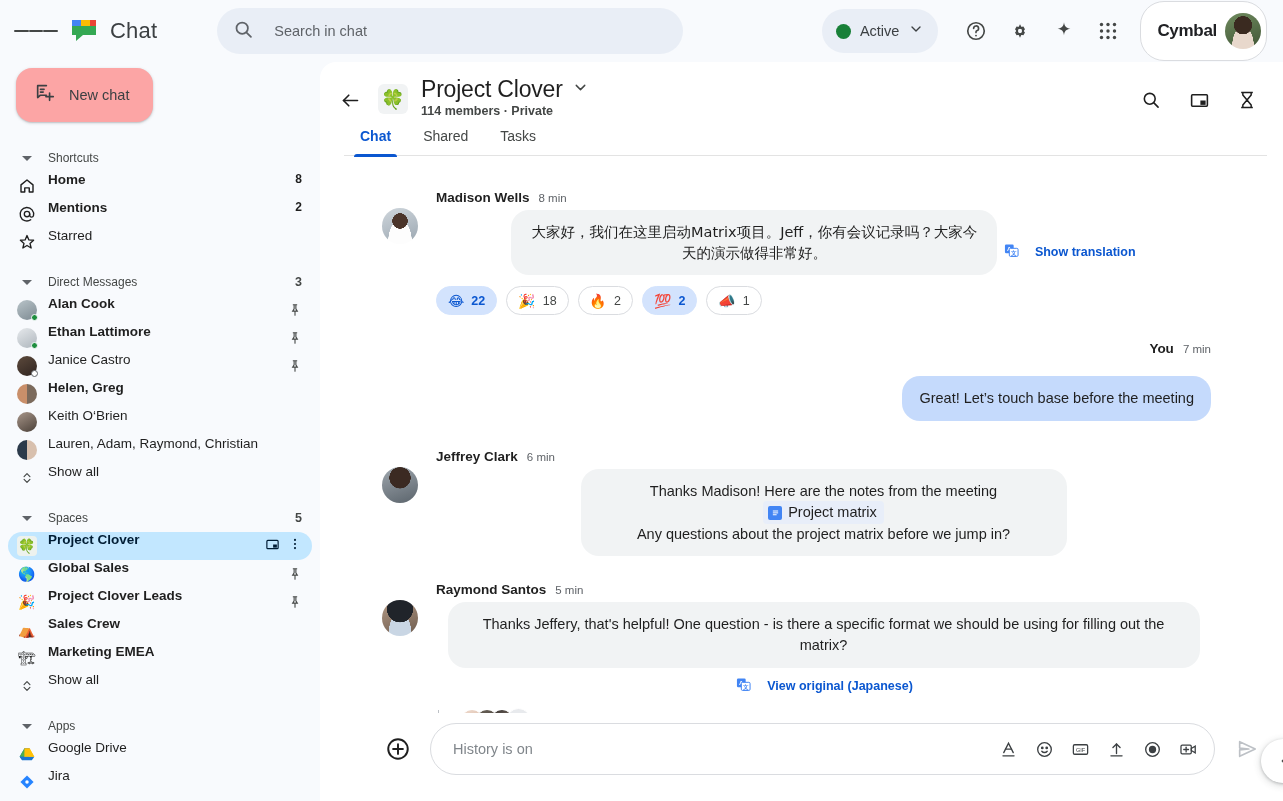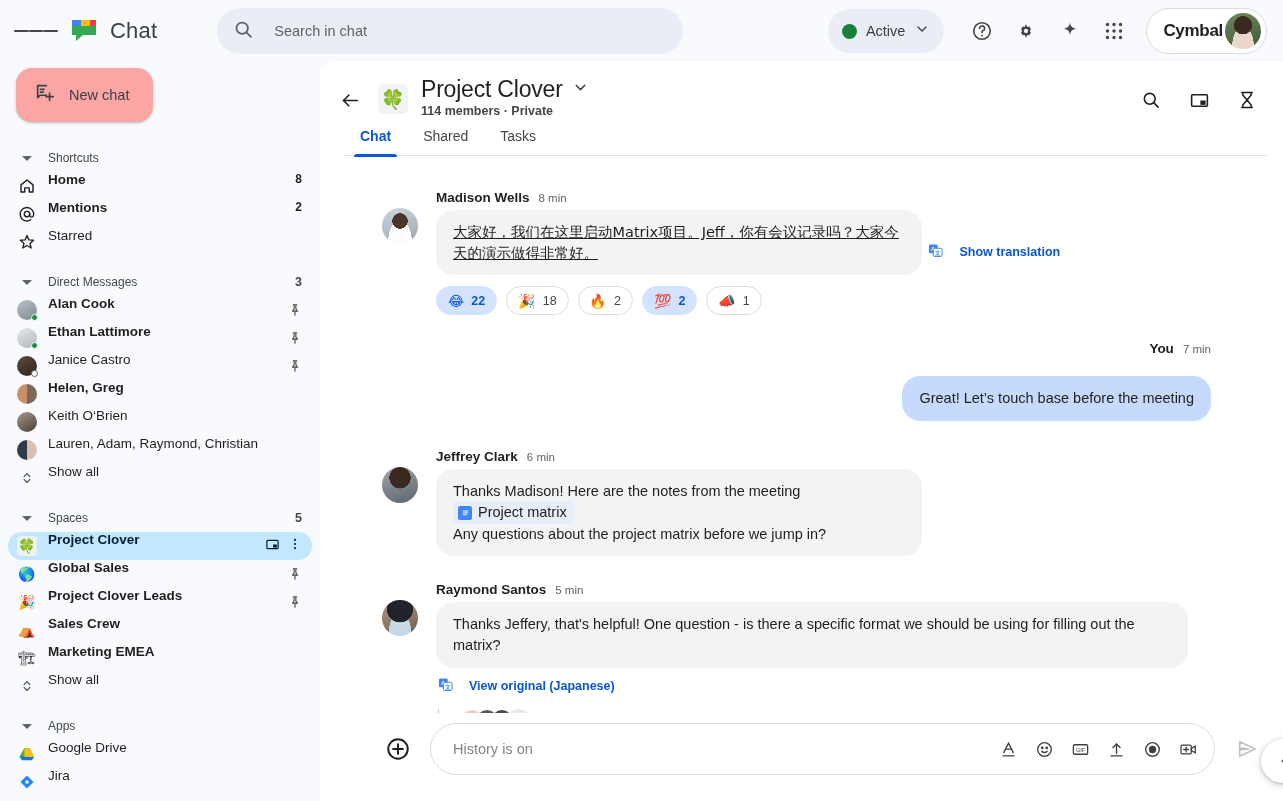--- a/index.html
+++ b/index.html
@@ -22,21 +22,21 @@
 
   .search-wrap { margin-left: 60px; flex: 0 0 466px; height: 46px; background: #e9eef6; border-radius: 24px; display: flex; align-items: center; padding: 0 16px; cursor: text; }
   .search-input { border: none; outline: none; background: transparent; font-size: 14.5px; color: #3c4043; width: 100%; margin-left: 20px; font-family: inherit; }
   .search-input::placeholder { color: #5f6368; }
 
   .topbar-right { margin-left: auto; display: flex; align-items: center; gap: 4px; }
   .status-pill { display: flex; align-items: center; gap: 9px; height: 44px; padding: 0 14px 0 14px; background: #e9eef6; border-radius: 22px; cursor: pointer; margin-right: 14px; }
   .status-dot { width: 15px; height: 15px; border-radius: 50%; background: #188038; flex: 0 0 auto; }
   .status-label { font-size: 14.5px; color: #3c4043; }
   .icon-btn { width: 40px; height: 40px; border-radius: 50%; display: flex; align-items: center; justify-content: center; cursor: pointer; color: #444746; }
-  .account-chip { display: flex; align-items: center; gap: 2px; height: 46px; border: 1px solid #dadce0; border-radius: 24px; padding: 0 5px 0 16px; margin-left: 8px; cursor: pointer; background: #fff; }
+  .account-chip { display: flex; align-items: center; gap: 8px; height: 60px; border: 1px solid #dadce0; border-radius: 24px; padding: 0 5px 0 16px; margin-left: 8px; cursor: pointer; background: #fff; }
   .account-name { font-size: 17px; font-weight: bold; color: #202124; letter-spacing: -.3px; }
   .avatar { border-radius: 50%; background-size: cover; background-position: center; flex: 0 0 auto; }
 
   
   .body-row { flex: 1 1 auto; display: flex; min-height: 0; }
 
   
   .sidebar { width: 320px; flex: 0 0 320px; background: #f8fafd; padding: 0 8px 0 8px; overflow: hidden; }
   .newchat { display: inline-flex; align-items: center; gap: 13px; height: 54px; margin: 6px 1px 10px 8px; padding: 0 24px 0 18px; background: #fca5a5; border-radius: 16px; box-shadow: 0 1px 3px rgba(60,64,67,.25), 0 1px 1px rgba(60,64,67,.1); cursor: pointer; }
   .newchat-label { font-size: 14.5px; color: #3c4043; }
@@ -76,27 +76,27 @@
 
   .tabs { display: flex; gap: 0; margin: 8px 0 0 12px; border-bottom: 1px solid #e3e3e3; position: relative; }
   .tab { padding: 0 16px 11px 16px; font-size: 14px; color: #444746; cursor: pointer; position: relative; }
   .tab.active { color: #0b57d0; font-weight: bold; }
   .tab.active:after { content: ""; position: absolute; left: 10px; right: 10px; bottom: -1.5px; height: 3px; background: #0b57d0; border-radius: 3px 3px 0 0; }
 
   
   .messages { flex: 1 1 auto; overflow: hidden; padding: 34px 72px 0 62px; min-height: 0; }
   .msg { display: flex; margin-bottom: 6px; }
   .msg-avatar { width: 36px; height: 36px; border-radius: 50%; flex: 0 0 36px; margin-right: 18px; background-size: cover; background-position: center; margin-top: 18px; }
-  .msg-body { min-width: 0; flex: 1 1 auto; }
+  .msg-body { min-width: 0; flex: 1 1 auto; text-align: center; }
   .msg-head { display: flex; align-items: baseline; gap: 9px; margin-bottom: 5px; }
   .msg-author { font-size: 13.5px; font-weight: bold; color: #1f1f1f; }
   .msg-time { font-size: 11.5px; color: #5f6368; }
   .bubble { display: inline-block; background: #f1f3f4; border-radius: 18px; padding: 12px 17px; font-size: 14.5px; line-height: 1.42; color: #1f1f1f; max-width: 100%; }
   .bubble.own { background: #c5dafc; }
-  .bubble.cjk { font-family: "DejaVu Sans", sans-serif; max-width: 486px; text-decoration: underline; }
+  .bubble.cjk { font-family: "DejaVu Sans", sans-serif; max-width: 486px; }
   .translate-link { display: inline-flex; align-items: center; gap: 16px; margin: 9px 0 0 2px; font-size: 12.5px; font-weight: bold; color: #0b57d0; cursor: pointer; }
 
   .reactions { display: flex; gap: 9px; margin-top: 11px; }
   .chip { display: inline-flex; align-items: center; gap: 7px; height: 29px; padding: 0 11px; border-radius: 15px; border: 1px solid #dadce0; background: #fff; cursor: pointer; font-size: 12.5px; color: #444746; }
   .chip.on { background: #d3e3fd; border-color: #d3e3fd; color: #0b57d0; font-weight: bold; }
   .chip em { font-style: normal; font-size: 14px; line-height: 1; }
 
   .own-row { display: flex; flex-direction: column; align-items: flex-end; margin: 26px 0 0 0; }
   .own-head { display: flex; align-items: baseline; gap: 9px; margin-bottom: 20px; }
 

